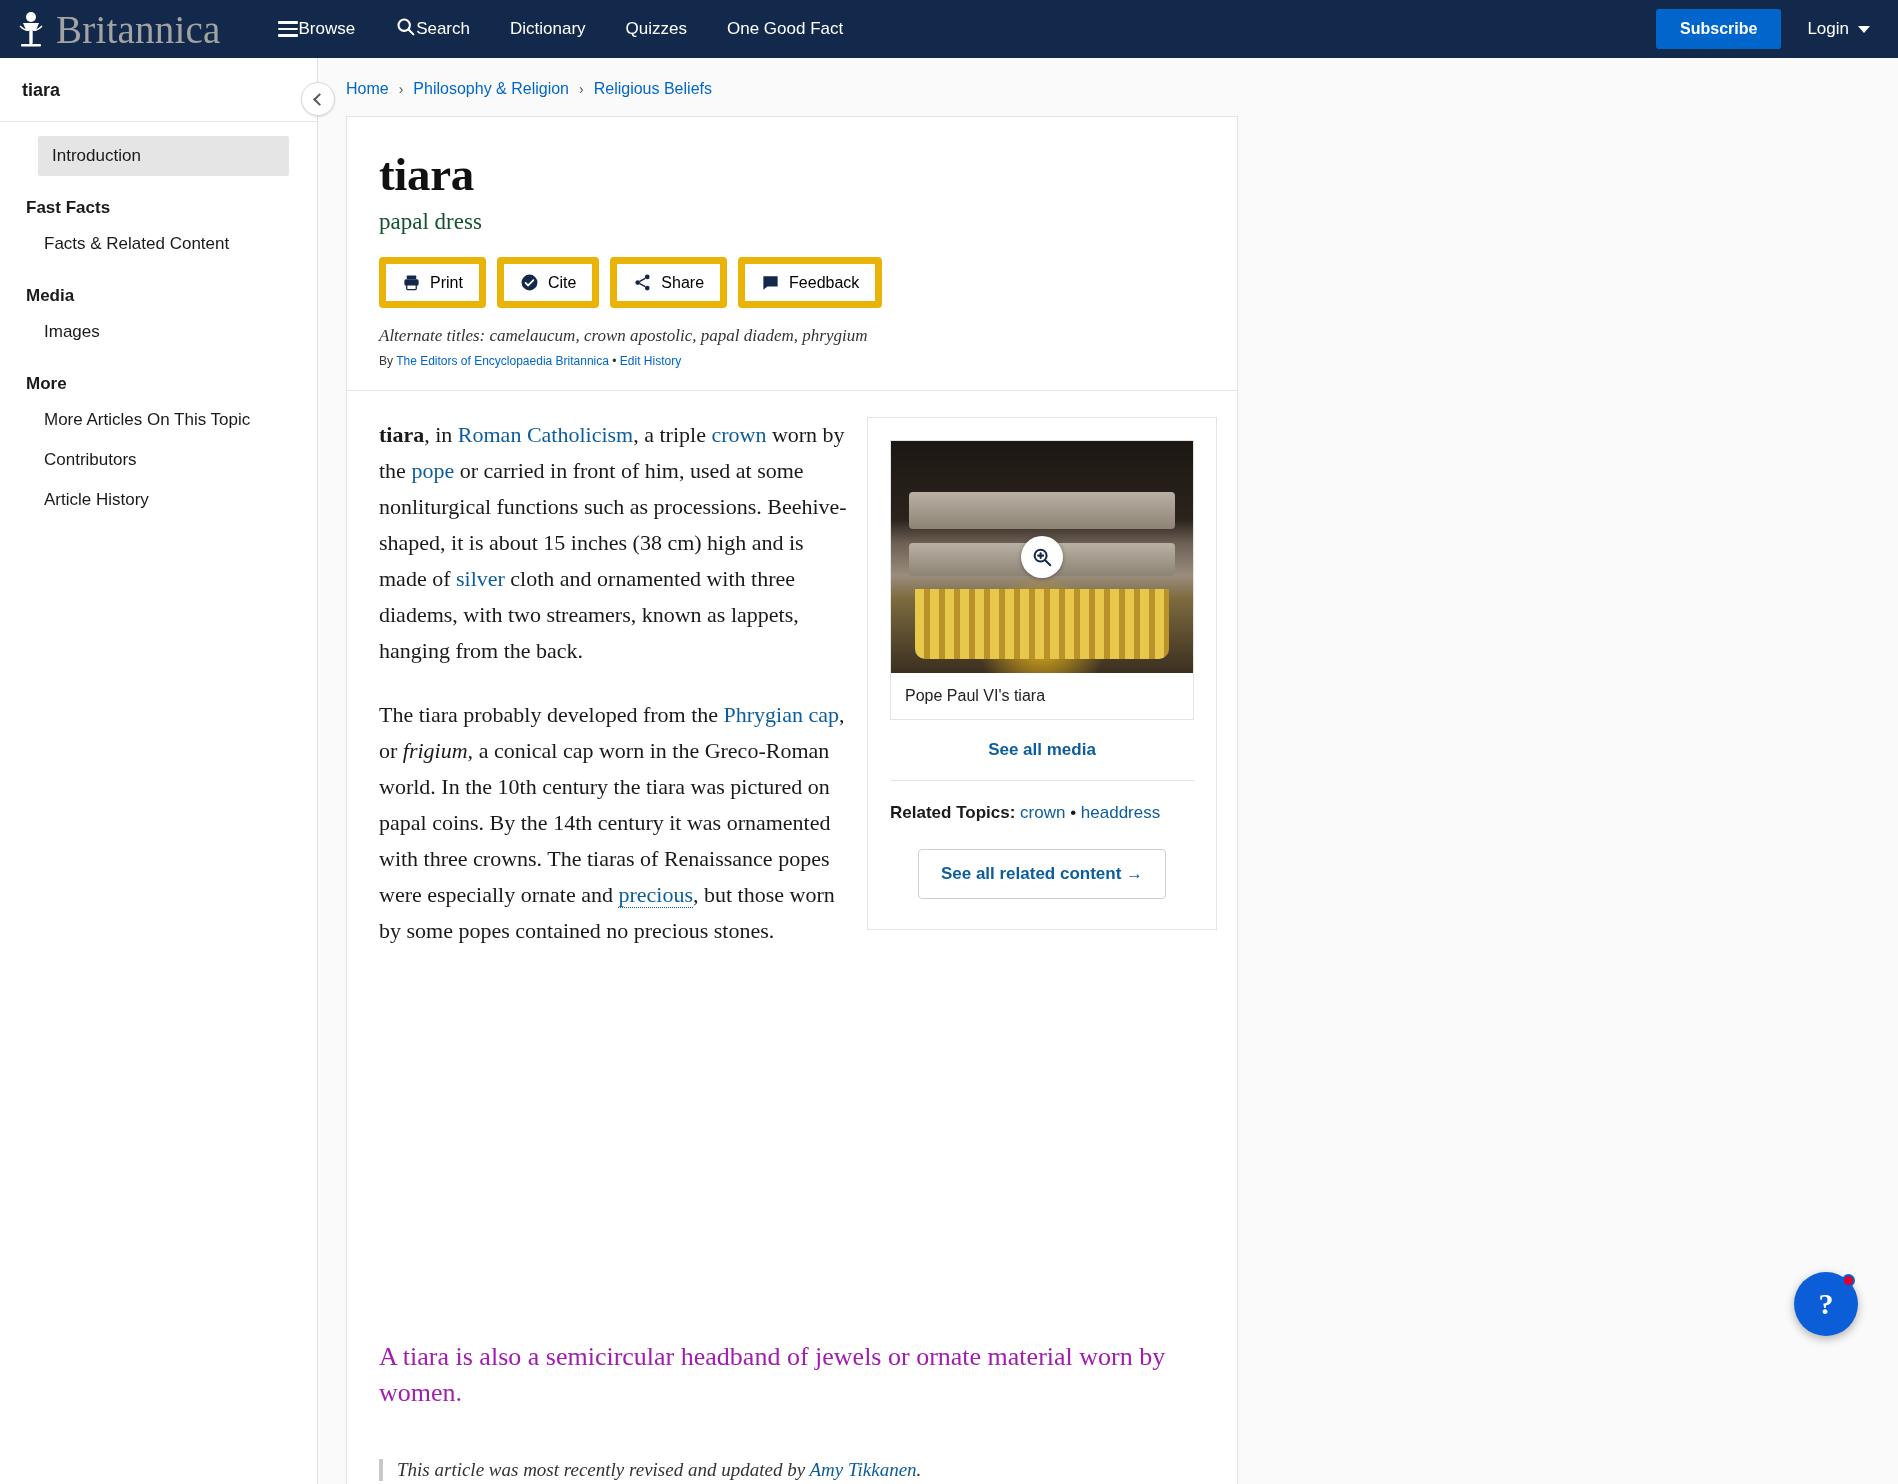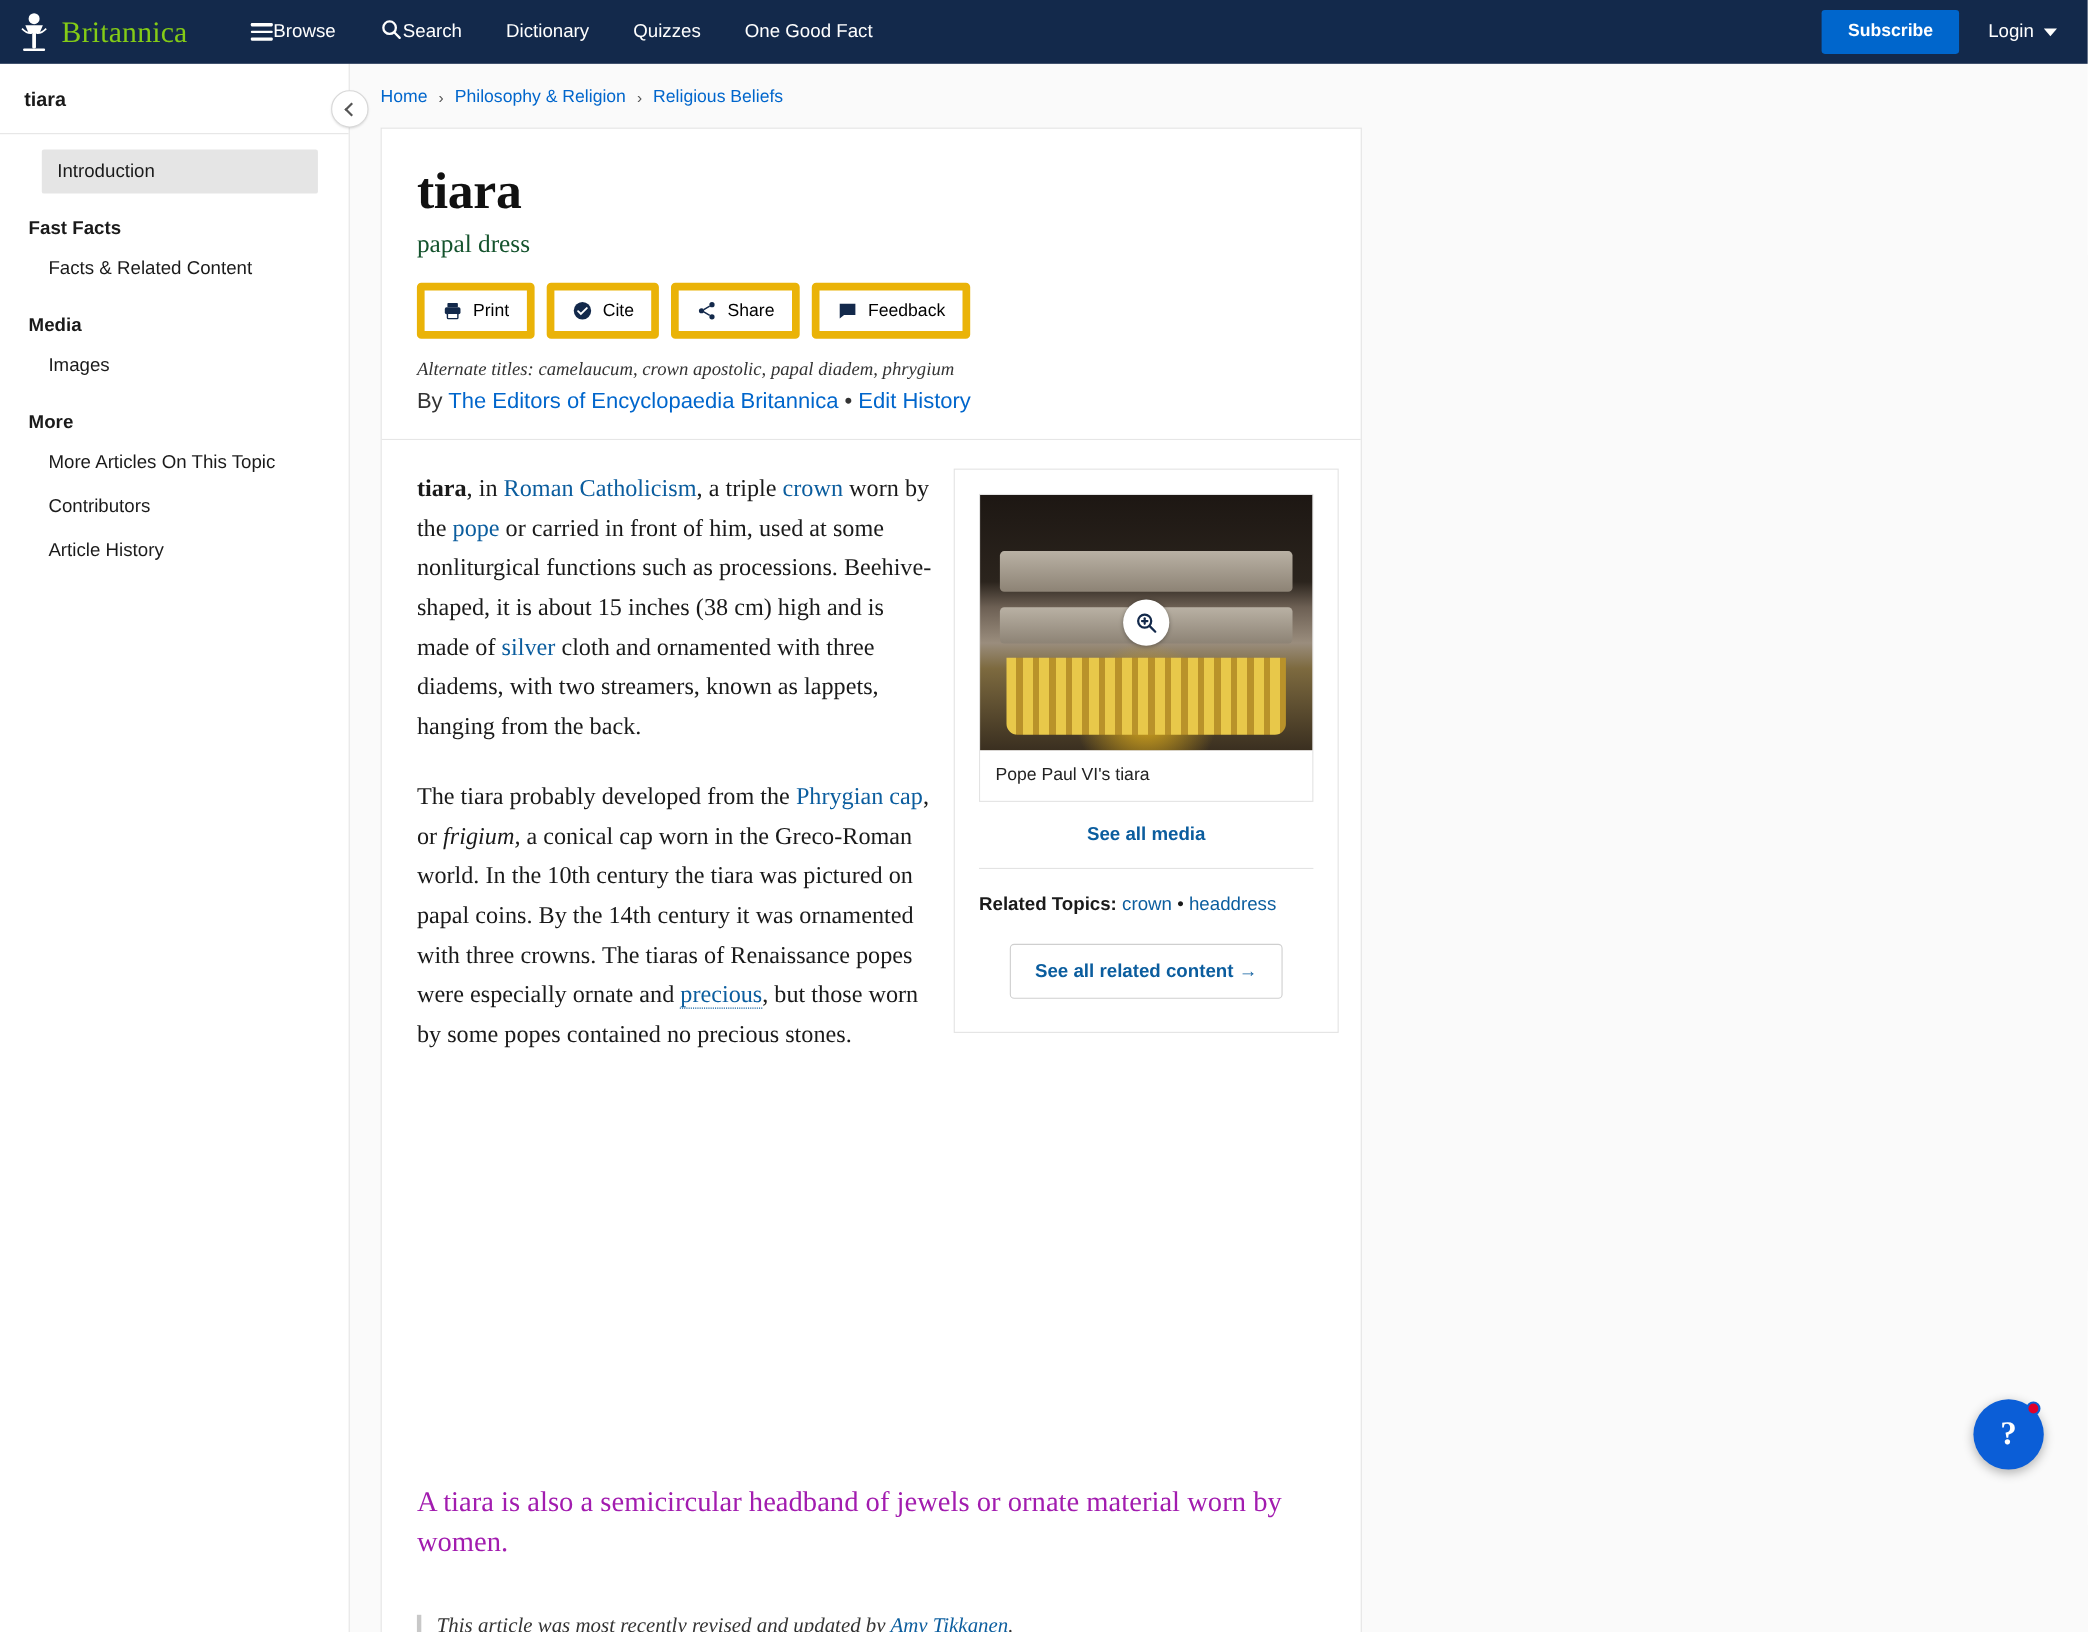--- a/index.html
+++ b/index.html
@@ -22,22 +22,22 @@
     z-index: 30;
   }
   .brand {
     display: flex;
     align-items: center;
     gap: 8px;
     margin-right: 38px;
   }
   .brand-logo { width: 34px; height: 38px; display: block; }
   .brand-name {
-    color: #84cc16;
-    font-size: 27px;
+    color: #a3a3a3;
+    font-size: 39px;
     font-family: "Liberation Serif", serif;
     letter-spacing: .2px;
   }
   .nav-items { display: flex; align-items: center; gap: 0; }
   .nav-item {
     color: #ffffff;
     font-size: 17px;
     padding: 8px 20px;
     display: flex;
     align-items: center;
@@ -198,21 +198,21 @@
     text-align: center;
   }
   .action-btn svg { display: block; }
   .alt-titles {
     font-family: "Liberation Serif", serif;
     font-style: italic;
     font-size: 17px;
     color: #333;
     margin-bottom: 8px;
   }
-  .byline { font-size: 20px; color: #333; }
+  .byline { font-size: 12px; color: #333; }
   .byline a { color: #0066cc; text-decoration: none; cursor: pointer; }
 
   .article-body {
     display: flex;
     padding: 26px 32px 0 32px;
     gap: 18px;
   }
   .prose { width: 470px; flex: 0 0 470px; }
   .prose p {
     font-family: "Liberation Serif", serif;

